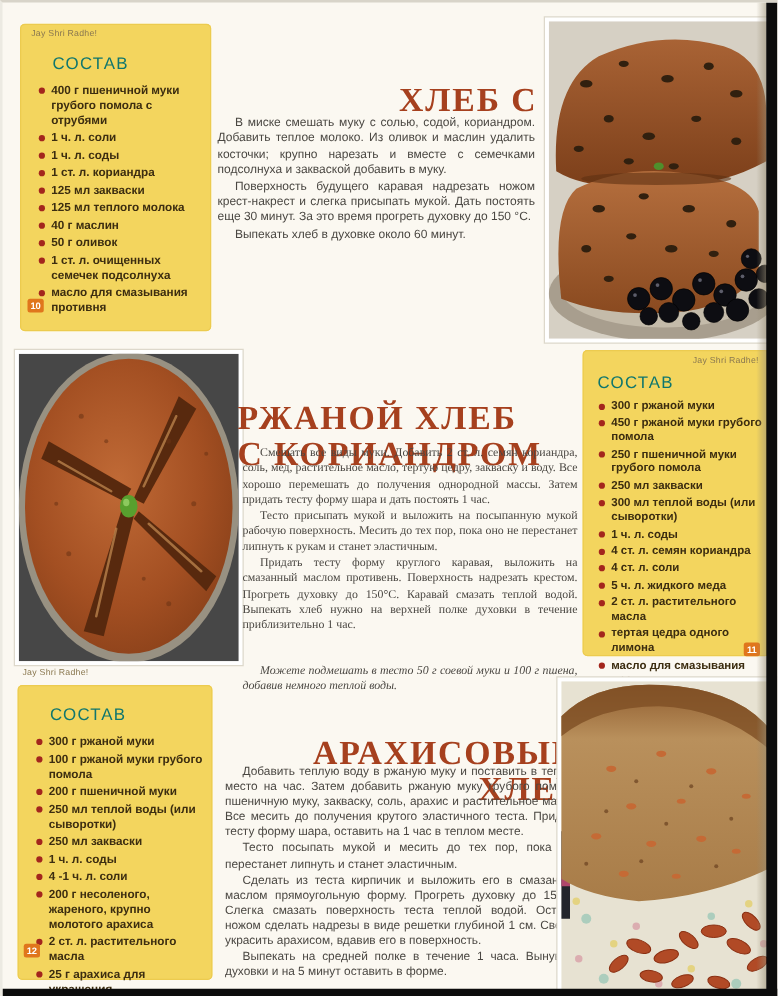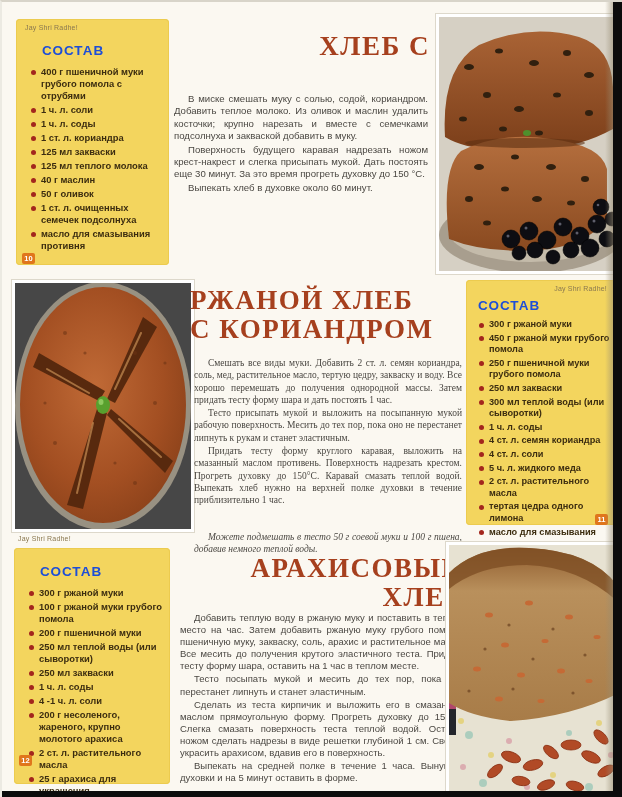--- a/index.html
+++ b/index.html
@@ -13,50 +13,50 @@
   .edge-right { position:absolute; right:0; top:0; width:9px; height:797px; background:#0c0c0c; }
   .edge-bottom { position:absolute; left:0; bottom:0; width:622px; height:6px; background:#0c0c0c; }
   .gutter { position:absolute; right:9px; top:0; width:8px; height:791px;
     background:linear-gradient(to right, rgba(180,172,150,0), rgba(150,140,115,.55)); }
 
   
   .ybox { position:absolute; background:#f3d55e; border-radius:4px; box-shadow:0 0 0 1px #eccb4f inset; }
   .watermark { font-size:7px; color:#8a7850; letter-spacing:.2px; }
   .ybox .watermark { position:absolute; top:5px; left:9px; }
   .ybox.wm-right .watermark { left:auto; right:9px; }
-  .ybox h2 { color:#1d4ed8; font-size:13.5px; letter-spacing:1px; font-weight:bold; }
+  .ybox h2 { color:#0f766e; font-size:13.5px; letter-spacing:1px; font-weight:normal; }
   .ybox ul { list-style:none; }
   .ybox li { position:relative; padding-left:11px; font-weight:bold; font-size:9.4px;
     line-height:12px; color:#3c2d10; margin-bottom:2px; }
   .ybox li::before { content:''; position:absolute; left:1px; top:3.5px; width:5px; height:5px;
     border-radius:50%; background:#a3261d; }
   .badge { position:absolute; width:13px; height:11px; background:#e0761c; border-radius:2px;
     color:#fff; font-size:7.5px; font-weight:bold; text-align:center; line-height:11px; }
 
   .box1 { left:14px; top:17px; width:153px; height:246px; }
   .box1 h2 { margin:24px 0 8px 26px; }
   .box1 ul { margin:0 4px 17px 14px; }
-  .box1 .badge { left:6px; bottom:1px; }
+  .box1 .badge { left:6px; bottom:15px; }
 
   .box2 { left:464px; top:278px; width:150px; height:245px; }
   .box2 h2 { margin:18px 0 6px 12px; }
   .box2 ul { margin:0 3px 0 12px; }
   .box2 li { font-size:9.2px; line-height:11.6px; }
   .box2 .badge { right:8px; bottom:0; }
 
   .box3 { left:12px; top:546px; width:156px; height:236px; }
   .box3 h2 { margin:16px 0 8px 26px; }
   .box3 ul { margin:0 4px 0 14px; }
   .box3 .badge { left:5px; bottom:18px; }
 
   .wm3 { position:absolute; left:16px; top:533px; }
 
   
   .title { position:absolute; font-family:"Liberation Serif", serif; font-weight:bold;
-    color:#a6401e; font-size:27px; line-height:29px; letter-spacing:1.5px; }
+    color:#a6401e; font-size:27px; line-height:29px; letter-spacing:1.5px;margin-top:34px; }
   .title span { display:block; }
   .t1 { left:172px; top:30px; width:256px; text-align:right; }
   .t2 { left:188px; top:284px; width:274px; text-align:left; }
   .t3 { left:176px; top:552px; width:286px; text-align:right; }
 
   
   .paras { position:absolute; color:#4a4742; }
   .paras p { text-align:justify; text-indent:14px; margin-bottom:1px; }
   .body1 { left:172px; top:91px; width:254px; font-size:9.6px; line-height:12.4px; }
   .body2 { left:192px; top:355px; width:268px; font-size:9.5px; line-height:12.3px;font-family:Liberation Serif, serif; }

